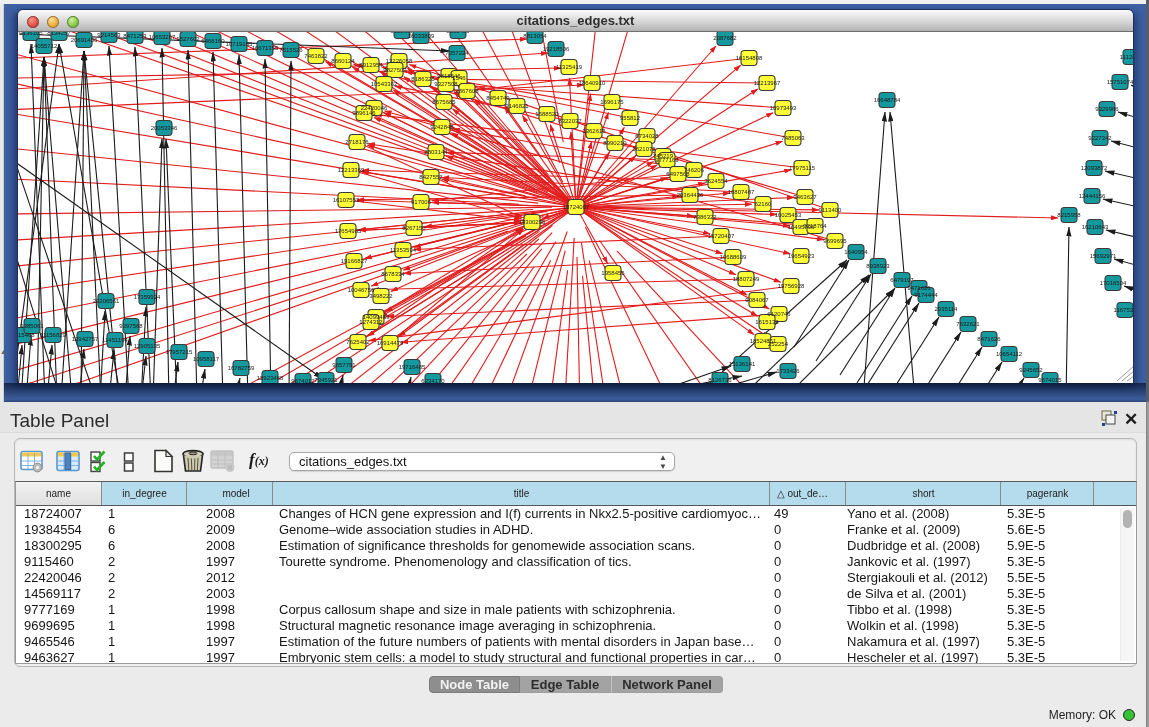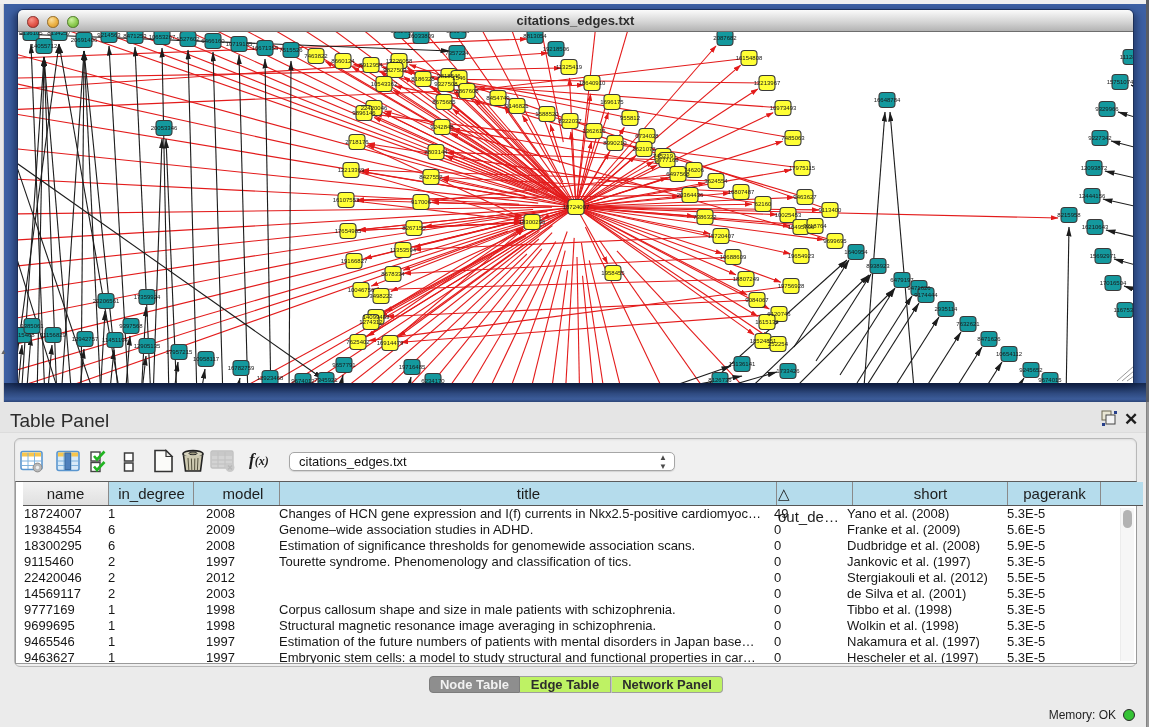--- a/index.html
+++ b/index.html
@@ -39,41 +39,41 @@
 .fx{position:absolute;left:249px;top:450px;width:24px;font-size:17px;font-style:italic;
  font-weight:bold;color:#1a1a1a;font-family:"Liberation Serif",serif}
 .fx span{font-size:12px}
 #combo{position:absolute;left:289px;top:452px;width:386px;height:19px;background:#fff;
  border:1px solid #a6a6a6;border-radius:5px;font-size:13px;color:#111;
  line-height:18px;padding-left:9px;box-shadow:0 1px 1px rgba(0,0,0,.12)}
 #combo .arr{position:absolute;right:7px;top:0;font-size:8px;color:#4a4a4a;line-height:9px}
 
 #tbl{position:absolute;left:15px;top:481px;width:1122px;height:183px;background:#fff;
  border:1px solid #9a9a9a;border-top:1px solid #5c5c5c}
-#thead{position:absolute;left:7px;top:0;width:1120px;height:24px;background:#b5dcec;
- border-bottom:1px solid #565656;font-size:15px;color:#1d1d1d}
+#thead{position:absolute;left:0;top:0;width:1120px;height:24px;background:#b5dcec;
+ border-bottom:1px solid #565656;font-size:10px;color:#1d1d1d}
 .th{position:absolute;top:0;height:23px;line-height:23px;text-align:center;
  border-right:1px solid #8a8a8a}
 #th0{left:0;width:86px;background:linear-gradient(#f2f2f2,#e0e0e0)}
 #th1{left:87px;width:84px}#th2{left:184px;width:73px}#th3{left:258px;width:496px}
-#th4{left:755px;width:75px;text-align:left;}
+#th4{left:755px;width:75px;text-align:left;padding-left:6px}
 #th5{left:831px;width:154px}#th6{left:986px;width:92px}
 #rows{position:absolute;left:0;top:24px;width:1120px;height:157px;overflow:hidden;
  font-size:13px;color:#161616}
 .tr{position:relative;width:100%;height:16px;line-height:16px;white-space:nowrap}
 .c{position:absolute;top:0;height:16px;overflow:hidden}
 .c0{left:8px;width:78px}.c1{left:92px;width:90px}.c2{left:190px;width:66px}
 .c3{left:263px;width:490px}.c4{left:758px;width:70px}.c5{left:831px;width:155px}
 .c6{left:991px;width:86px}
 #vsb{position:absolute;left:1104px;top:26px;width:14px;height:153px;background:#f6f6f6;border-left:1px solid #ececec}
 #vsb .th2{position:absolute;left:2px;top:2px;width:9px;height:18px;border-radius:5px;background:#b3b3b3}
 
 #tabs{position:absolute;left:429px;top:676px;height:17px;font-size:13px;font-weight:bold}
 .tab{position:absolute;top:0;height:17px;line-height:16px;text-align:center;
- border:1px solid #9e9e9e;background:#bef264;color:#2d2d2d}
+ border:1px solid #9e9e9e;background:#a3a3a3;color:#2d2d2d}
 #tab0{left:0;width:91px;border-radius:4px 0 0 4px;background:#8e8e8e;color:#f2f2f2;border-color:#7c7c7c}
 #tab1{left:91px;width:91px;border-left:none}
 #tab2{left:182px;width:112px;border-left:1px solid #c4c4c4;border-radius:0 4px 4px 0}
 
 #mem{position:absolute;right:33px;top:708px;font-size:12px;color:#1f1f1f}
 #memdot{position:absolute;right:14px;top:709px;width:12px;height:12px;border-radius:50%;
  background:#35c335;border:1.5px solid #2b2b2b}
 
 #fico{position:absolute;left:1101px;top:410px}
 #xico{position:absolute;left:1124px;top:409px;font-size:17px;font-weight:bold;color:#1d1d1d}

